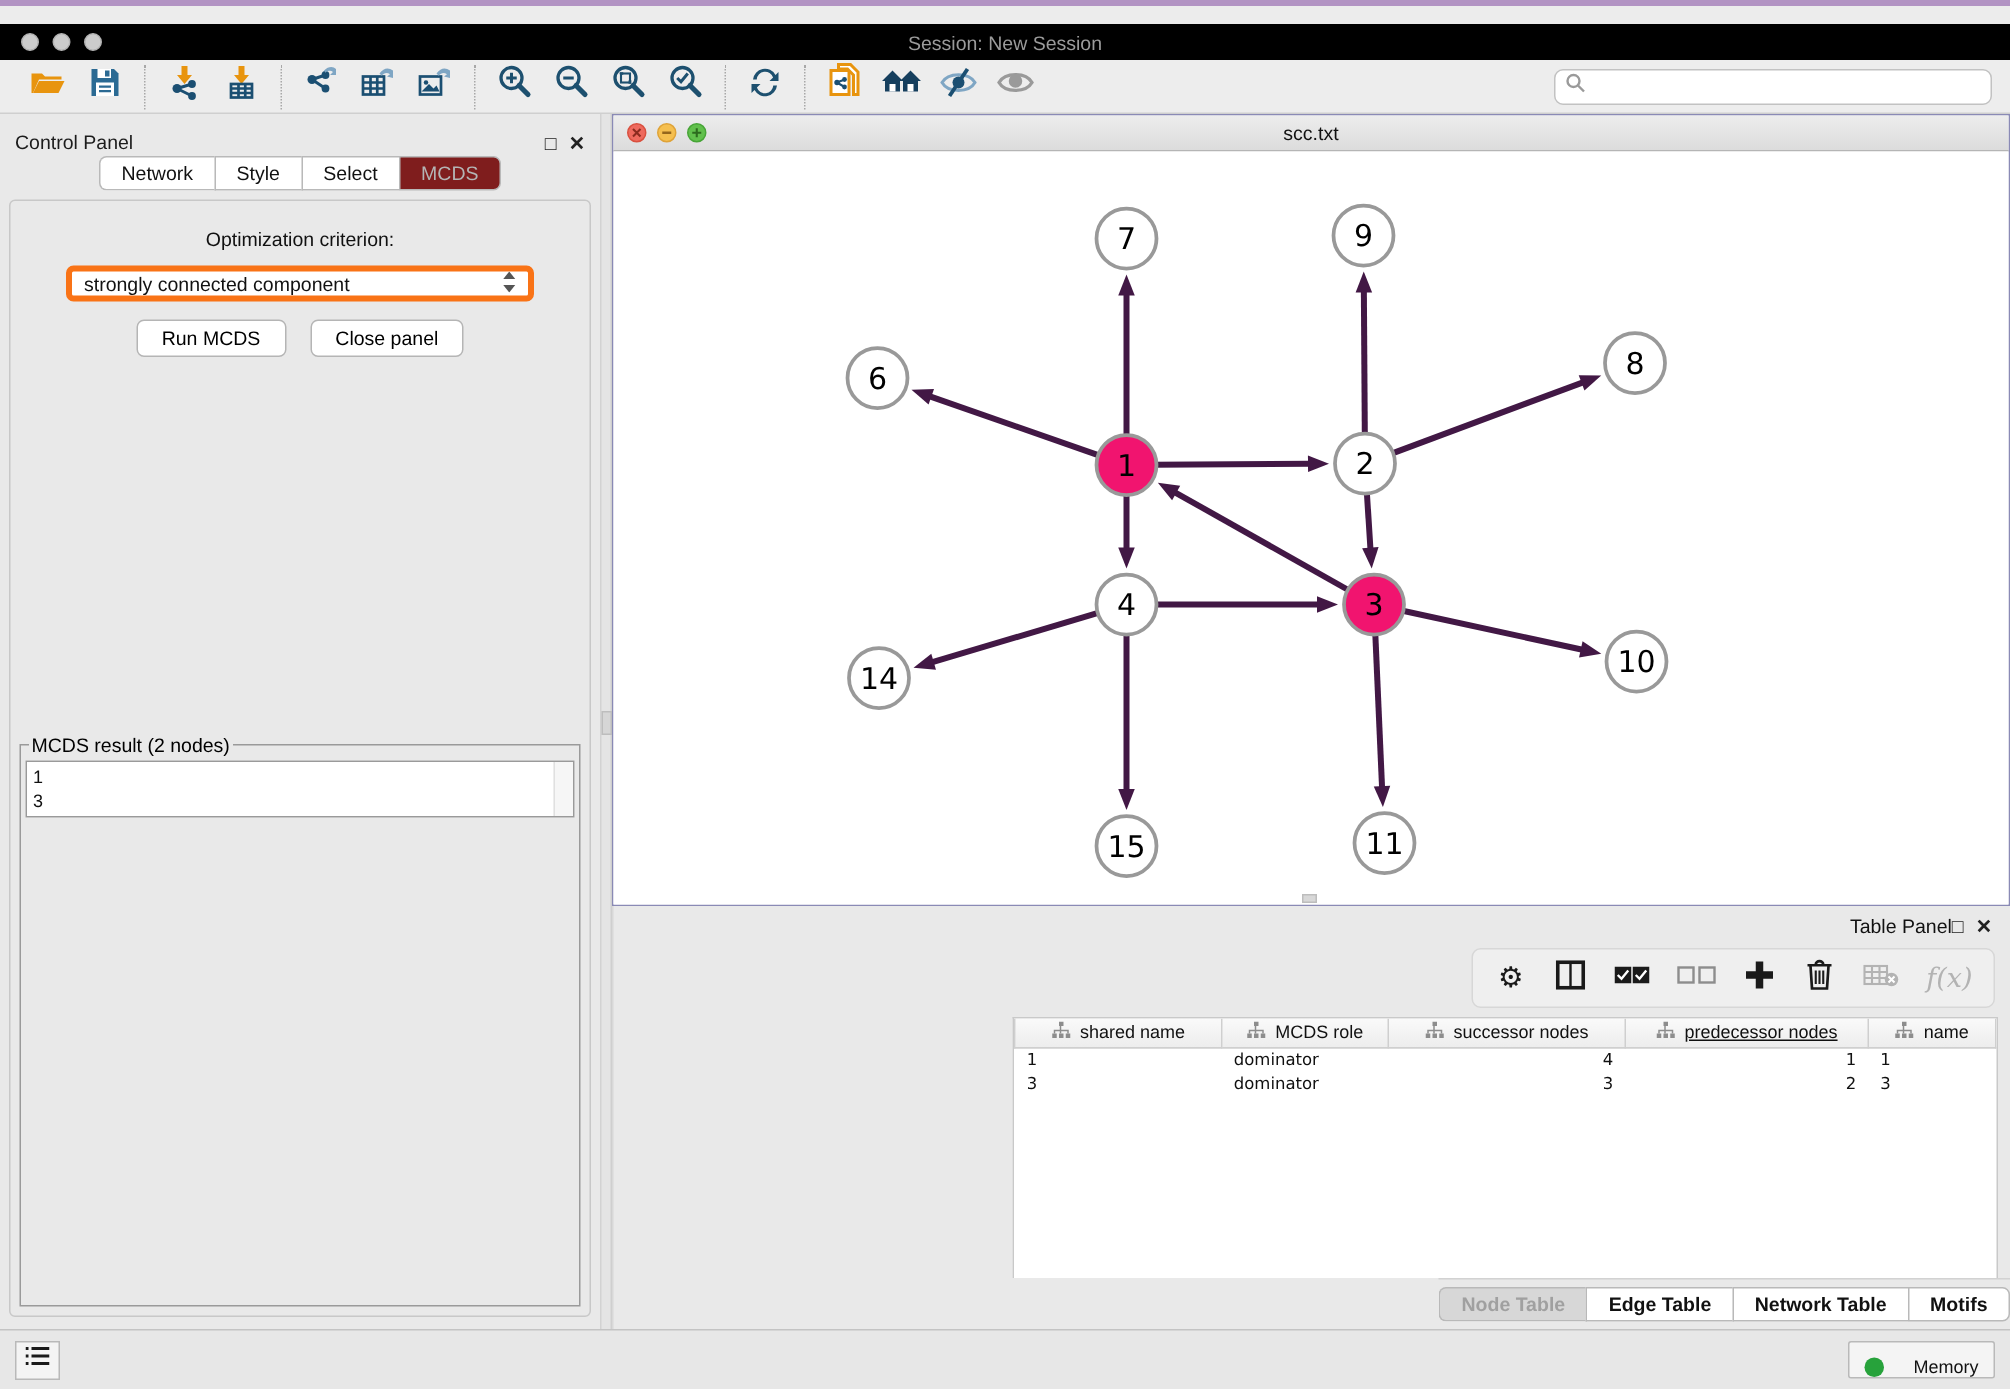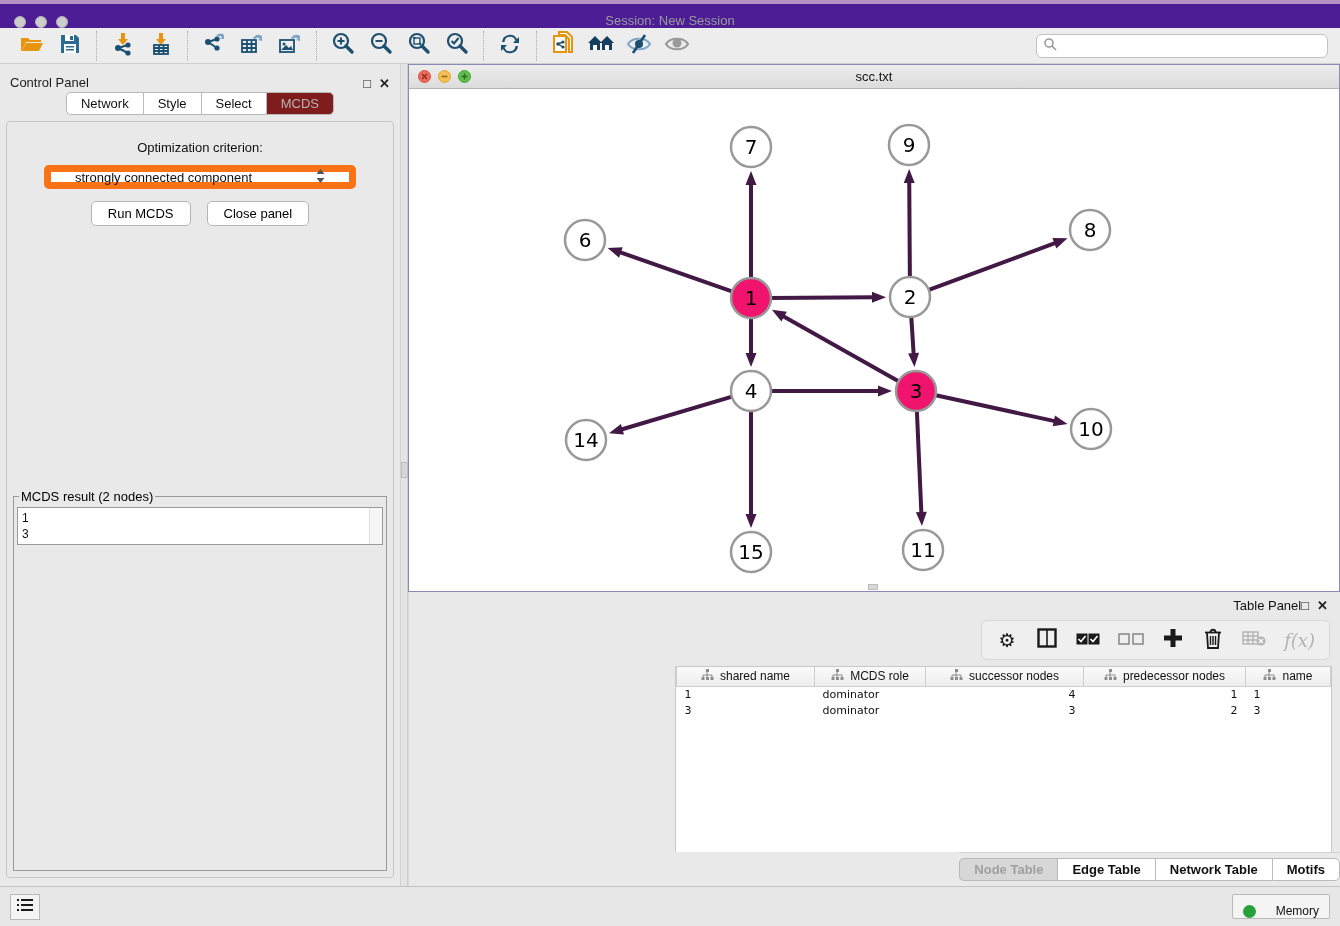--- a/index.html
+++ b/index.html
@@ -2,21 +2,21 @@
 <html><head>
 <meta charset="utf-8">
 <style>
   * { box-sizing: border-box; margin: 0; padding: 0; }
   html,body { width:1340px; height:926px; }
   body { font-family: "Liberation Sans", sans-serif; background:#ececec; color:#111; overflow:hidden; }
   .app { position:relative; width:1340px; height:926px; display:flex; flex-direction:column; background:#ececec; }
 
   
   .top-strip { height:4px; background:#b293c3; }
-  .titlebar { height:24px; display:flex; align-items:flex-end; position:relative; background:#4c1d95; }
+  .titlebar { height:24px; display:flex; align-items:center; position:relative; background:#000000;margin-top:12px; }
   .traffic-inactive { display:flex; gap:9px; margin-left:14px; }
   .traffic-inactive span { width:12px; height:12px; border-radius:50%; background:#ccc; border:1px solid #b3b3b3; }
   .win-title { position:absolute; left:0; right:0; text-align:center; color:#9b9b9b; font-size:13px; }
 
   
   .toolbar { height:36px; display:flex; align-items:center; padding:0 8px; background:#ededed; border-bottom:1px solid #cfcfcf; }
   .tb-group { display:flex; align-items:center; gap:6px; padding:0 8px; }
   .tb-sep { width:1px; height:30px; border-left:1px dotted #a8a8a8; margin:0 2px; }
   .tb-btn { width:32px; height:28px; display:flex; align-items:center; justify-content:center; cursor:default; }
   .tb-spacer { flex:1; }
@@ -32,21 +32,21 @@
   .cp-title { font-size:13px; color:#1c1c1c; }
   .panel-winbtns { margin-left:auto; display:flex; gap:8px; align-items:center; }
   .panel-winbtns span { font-size:13px; color:#222; line-height:1; cursor:default; }
   .cp-tabs { display:flex; justify-content:center; margin:2px 0 0 0; }
   .cp-tab { font-size:13px; padding:3px 14px; background:#fff; border:1px solid #b9b9b9; border-right:none; cursor:default; }
   .cp-tab:first-child { border-radius:5px 0 0 5px; }
   .cp-tab.last { border-right:1px solid #b9b9b9; border-radius:0 5px 5px 0; }
   .cp-tab.active { background:#7f1d1d; color:#b4b4b4; }
   .cp-body { flex:1; margin:6px 6px 8px 6px; border:1px solid #c8c8c8; border-radius:4px; background:#e9e9e9; display:flex; flex-direction:column; min-height:0; }
   .opt-label { text-align:center; font-size:13px; margin-top:18px; }
-  .select-box { width:312px; height:24px; margin:10px auto 0 auto; background:#fff; border:7px solid #f97316; border-radius:5px; display:flex; align-items:center; padding:0 24px; font-size:13px; cursor:default; }
+  .select-box { width:312px; height:24px; margin:10px auto 0 auto; background:#fff; border:4px solid #f97316; border-radius:5px; display:flex; align-items:center; padding:0 8px; font-size:13px; cursor:default; }
   .select-box .sel-text { flex:1; }
   .btn-row { display:flex; justify-content:center; gap:16px; margin-top:12px; }
   .push-btn { font-size:13px; background:#fff; border:1px solid #b5b5b5; border-radius:5px; padding:4px 16px; cursor:default; }
   .cp-fill { flex:1; }
   fieldset.mcds-result { margin:0 6px 6px 6px; height:382px; border:1px solid #9a9a9a; padding:3px; }
   fieldset.mcds-result legend { font-size:13px; padding:0 2px; margin-left:2px; color:#000000; }
   .result-area { position:relative; width:100%; height:100%; background:#fff; border:1px solid #9a9a9a; overflow:hidden; }
   .result-text { font-size:12px; line-height:16px; padding:2px 4px; white-space:pre-line; color:#111; }
   .result-scroll { position:absolute; top:0; right:0; width:13px; height:100%; background:#f6f6f6; border-left:1px solid #e0e0e0; }
 
@@ -514,21 +514,21 @@
                             <rect x="5" y="0" width="3" height="3"></rect>
                             <rect x="0.5" y="8" width="3" height="3"></rect>
                             <rect x="5" y="8" width="3" height="3"></rect>
                             <rect x="9.5" y="8" width="3" height="3"></rect>
                             <path d="M6 3 V6 M2 8 V6 H11 V8 M6 6 V8" stroke="#8d8d8d" stroke-width="1" fill="none"></path>
                           </g>
                         </svg></span>
                       <span>successor nodes</span>
                     </span>
                   </th>
-                  <th style="width: 162px;">
+                  <th style="width: 162px; text-decoration: underline;">
                     <span class="th-inner">
                       <span><svg width="13" height="12" viewBox="0 0 13 12">
                           <g fill="#8d8d8d">
                             <rect x="5" y="0" width="3" height="3"></rect>
                             <rect x="0.5" y="8" width="3" height="3"></rect>
                             <rect x="5" y="8" width="3" height="3"></rect>
                             <rect x="9.5" y="8" width="3" height="3"></rect>
                             <path d="M6 3 V6 M2 8 V6 H11 V8 M6 6 V8" stroke="#8d8d8d" stroke-width="1" fill="none"></path>
                           </g>
                         </svg></span>

